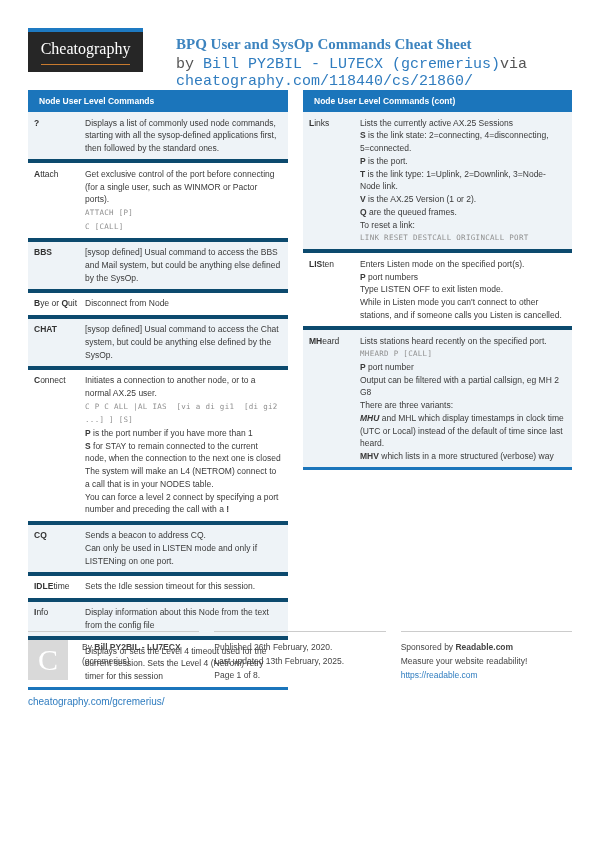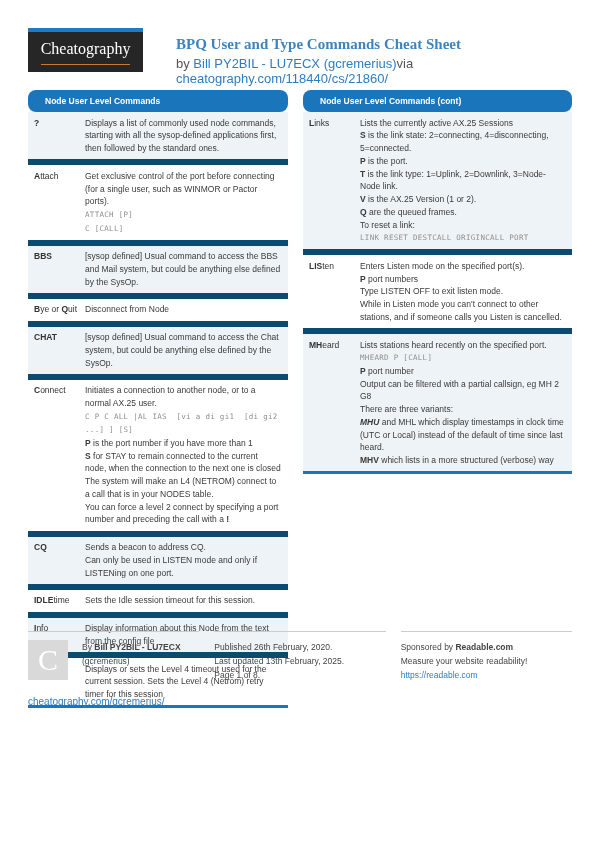--- a/index.html
+++ b/index.html
@@ -7,32 +7,32 @@
          font-family:"Liberation Sans",sans-serif;color:#333;}
 
   
   .logo{position:absolute;left:28px;top:28px;width:115px;height:40px;background:#262626;
         border-top:4px solid #1e7ac2;display:flex;align-items:center;justify-content:center;}
   .logo-text{color:#fff;font-family:"Liberation Serif",serif;font-size:16px;
              border-bottom:1px solid #c87a2e;padding-bottom:6px;}
   .titleblock{position:absolute;left:176px;top:36px;width:400px;}
   .title{font-family:"Liberation Serif",serif;font-weight:bold;font-size:15px;
          color:#3d84bf;margin:0 0 3px 0;}
-  .byline{font-family:Liberation Sans, sans-serif;font-size:13px;color:#555;}
+  .byline{font-family:Liberation Mono, monospace;font-size:15px;color:#555;}
   .link{color:#2f7cbf;text-decoration:none;cursor:pointer;}
 
   
   .col{position:absolute;top:90px;}
   .col-left{left:28px;width:260px;}
   .col-right{left:303px;width:269px;}
   .tbl-header{background:#1b75bb;color:#fff;font-size:8.5px;font-weight:bold;
-              padding:6px 17px;border-radius:8px;}
+              padding:6px 11px;}
   .tbl-body{border-bottom:3px solid #1b75bb;}
   .row{display:flex;}
-  .row + .row{border-top:6px solid #0c4a6e;}
+  .row + .row{border-top:4px solid #0c4a6e;}
   .row:nth-child(odd){background:#eef3f7;}
   .cmd{width:46px;flex:none;padding:4.5px 3px 4.5px 6px;font-size:8.5px;
        line-height:1.5;color:#333;}
   .desc{flex:1;padding:4.5px 7px 4.5px 2px;font-size:8.5px;line-height:1.5;color:#3a3a3a;}
   .tline{margin:0;}
   .code{font-family:"DejaVu Sans Mono",monospace;font-size:7.5px;color:#8f8f8f;
         line-height:1.8;letter-spacing:0.3px;white-space:pre-wrap;}
   .b{font-weight:bold;}
   .i{font-style:italic;}
 
@@ -49,21 +49,21 @@
 </head>
 <body>
 
 <div class="sheet">
 
   <div class="logo">
     <span class="logo-text">Cheatography</span>
   </div>
 
   <div class="titleblock">
-    <h1 class="title">BPQ User and Type Commands Cheat Sheet</h1>
+    <h1 class="title">BPQ User and SysOp Commands Cheat Sheet</h1>
     <div class="byline"><span>by </span><span class="link">Bill PY2BIL - LU7ECX (gcremerius)</span><span>via </span><span class="link">cheatography.com/118440/cs/21860/</span></div>
   </div>
 
   <div class="col col-left">
       <div class="tbl-header">Node User Level Commands</div>
       <div class="tbl-body">
         <div class="row">
           <div class="cmd"><span class="b">?</span></div>
           <div class="desc">
             <div class="tline"><span>Displays a list of commonly used node commands, starting with all the sysop-defined applications first, then followed by the standard ones.</span></div>

